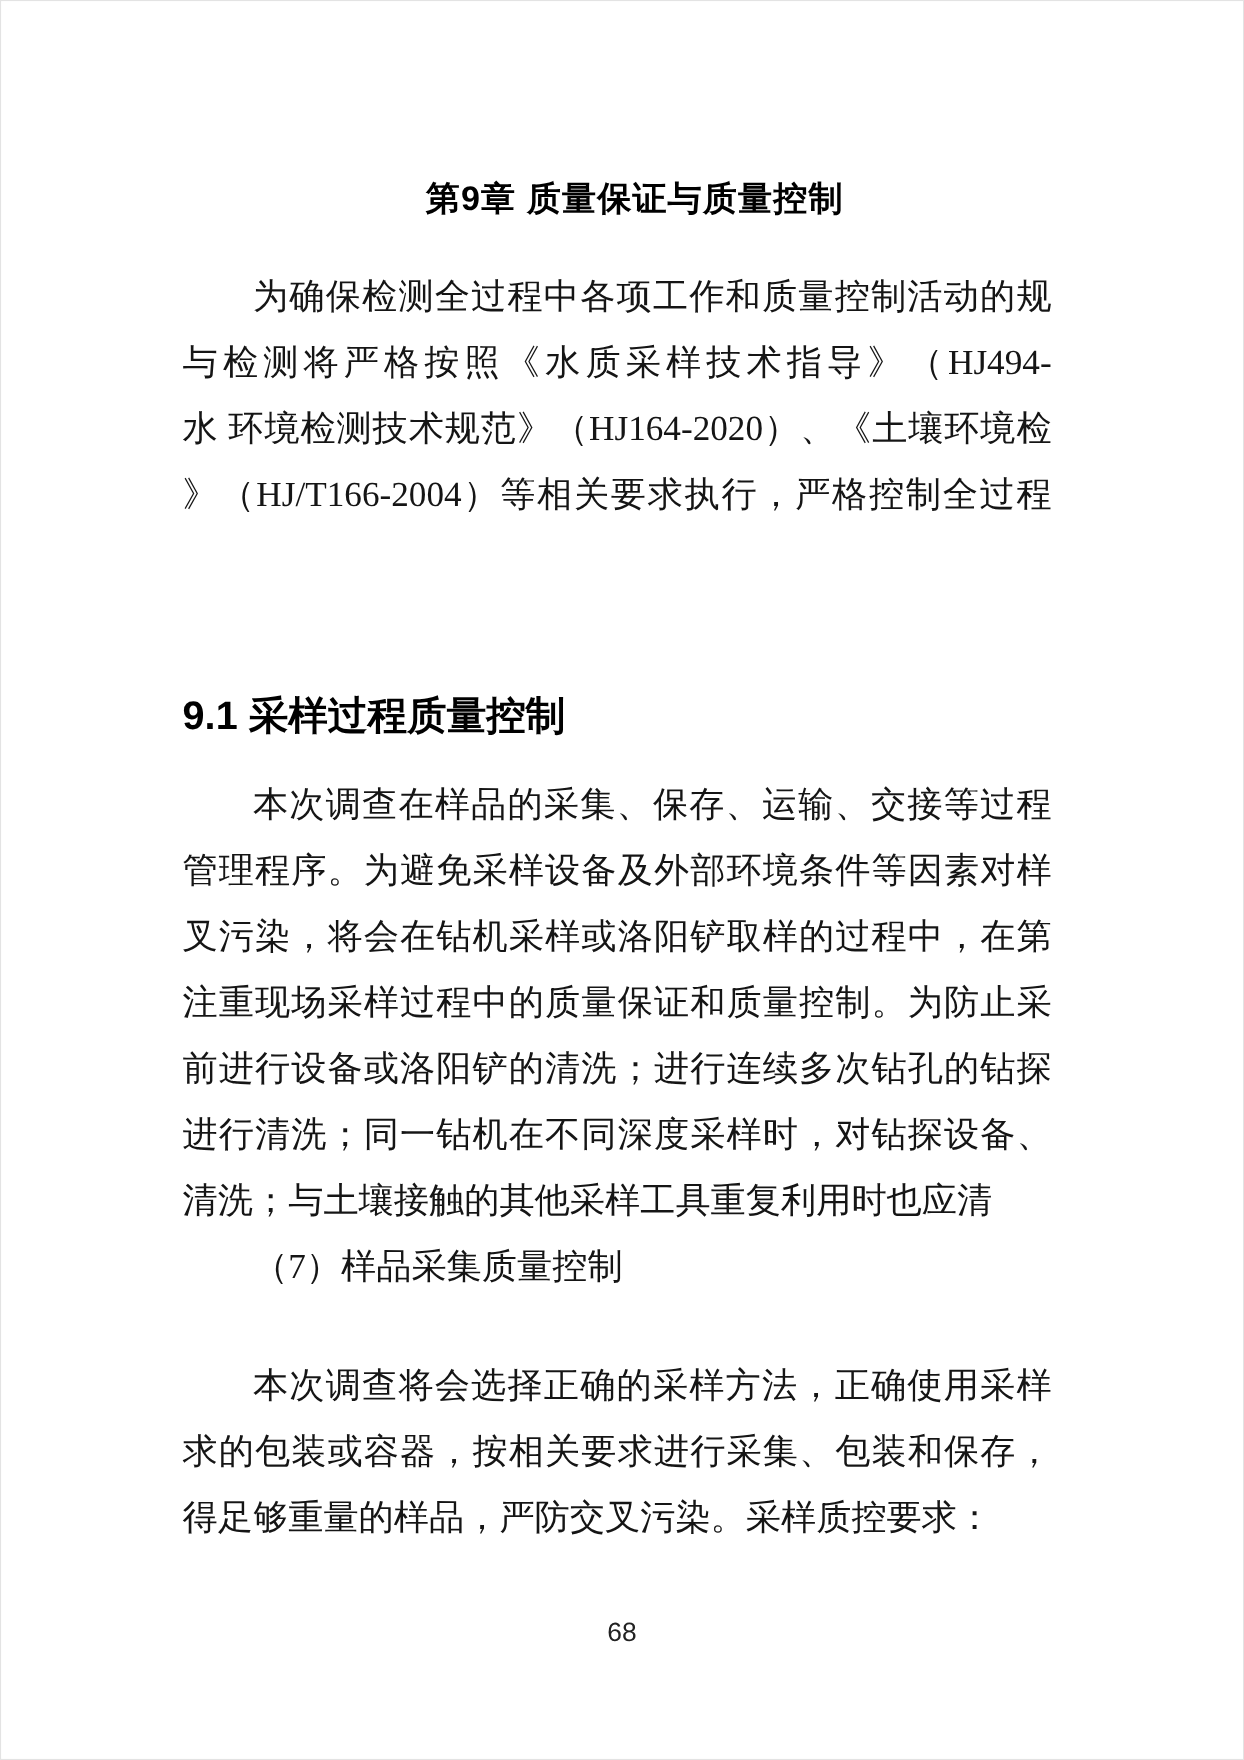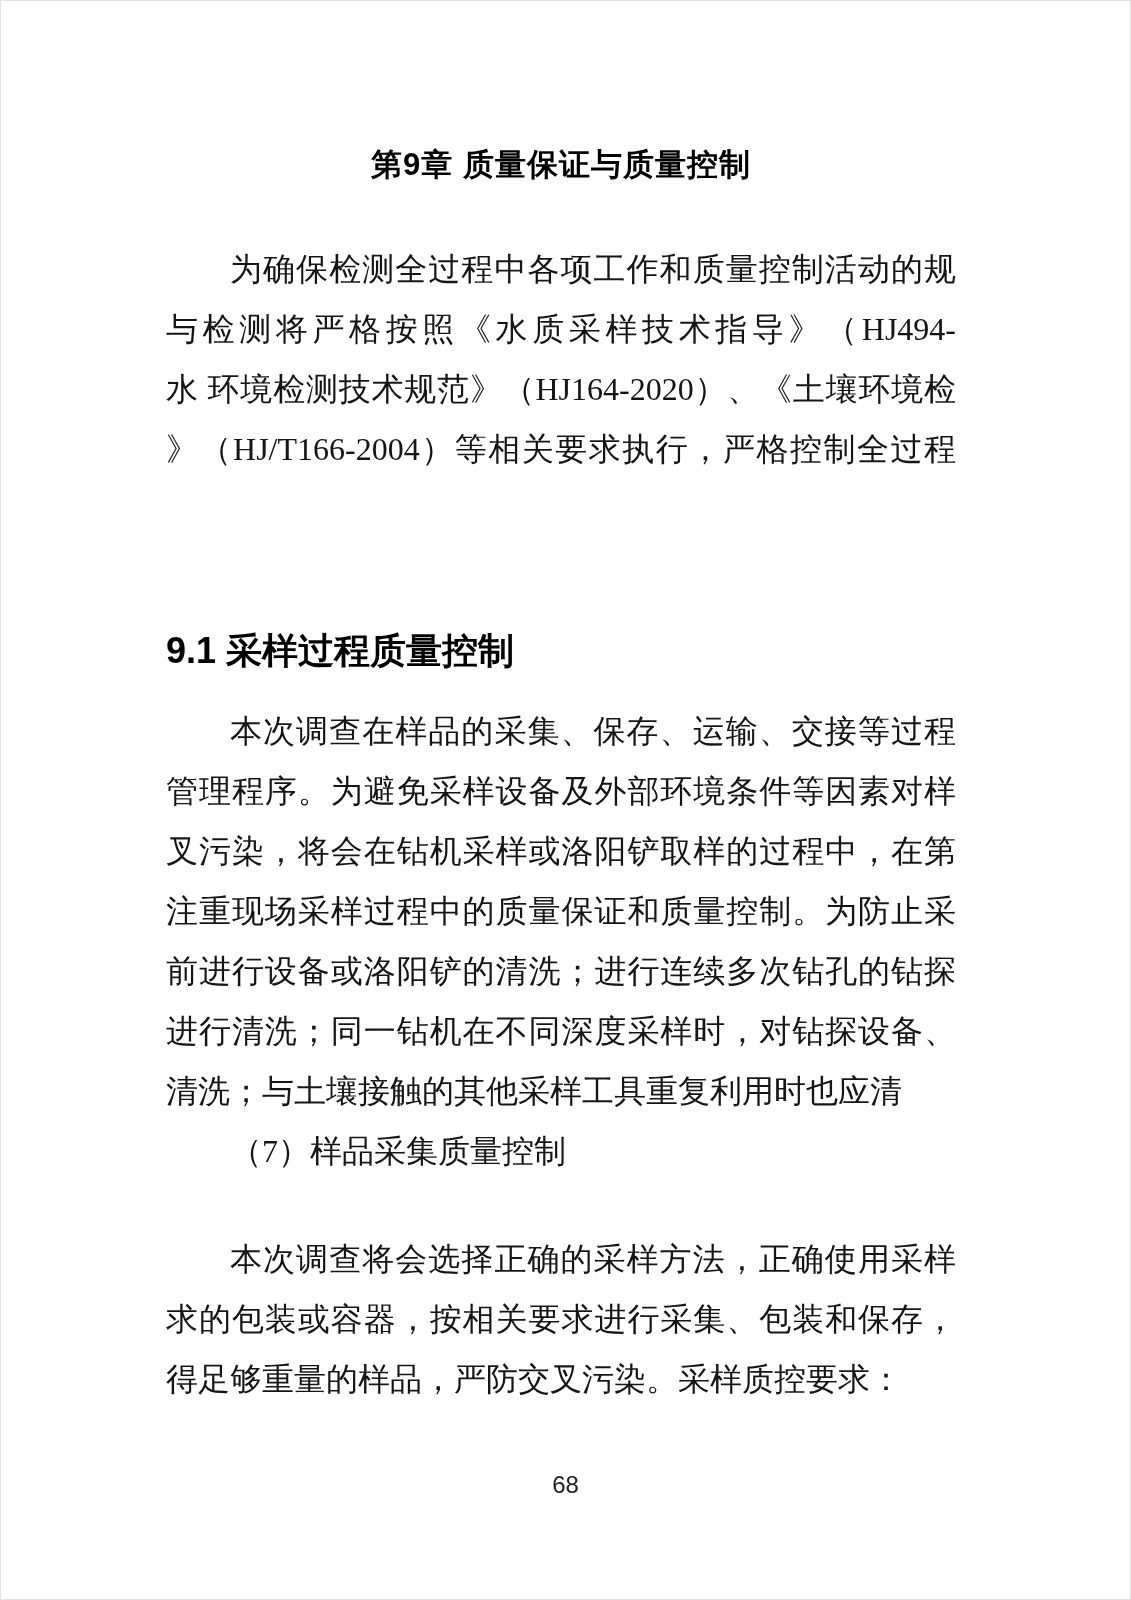--- a/index.html
+++ b/index.html
@@ -15,21 +15,21 @@
     box-sizing: border-box;
     border: 1px solid #e3e3e3;
     overflow: hidden;
     color: #141414;
   }
   .doc-title {
     position: absolute;
     left: 165px;
     top: 143px;
     width: 790px;
-    margin: 0;
+    margin: 16px;
     text-align: center;
     font-family: "Liberation Sans", "DejaVu Sans", sans-serif;
     font-weight: bold;
     font-size: 31px;
     letter-spacing: 1px;
     color: #000000;
   }
   .sec-heading {
     position: absolute;
     left: 165px;

